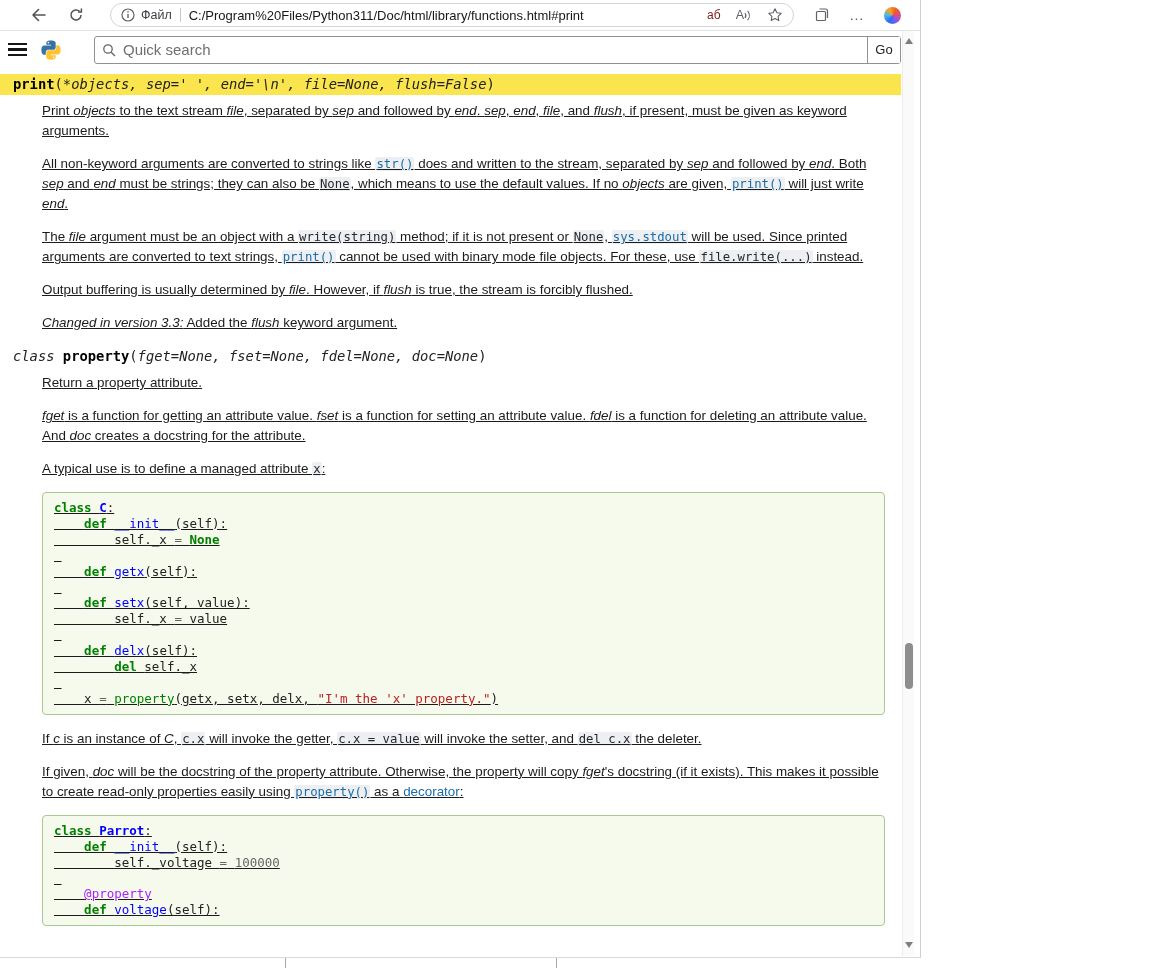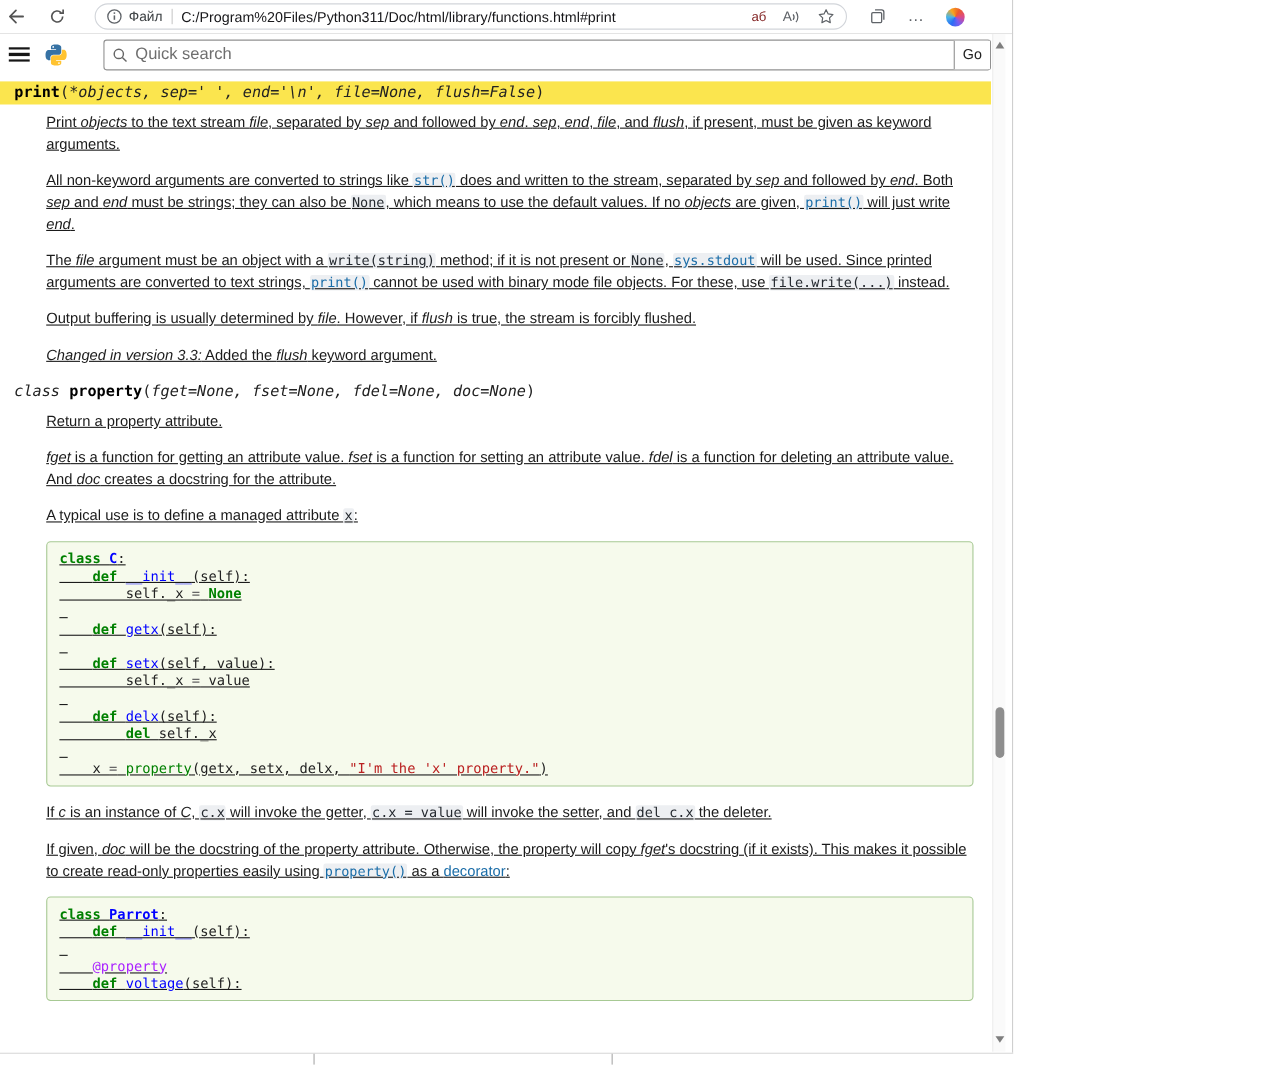--- a/index.html
+++ b/index.html
@@ -6,21 +6,21 @@
   html,body { margin:0; padding:0; }
   body {
     width:1152px; height:968px; background:#fff; overflow:hidden; position:relative;
     font-family:"Liberation Sans", sans-serif; color:#1b1b1b;
   }
   .window { position:absolute; top:0; left:0; width:922px; height:968px; background:#fff; }
 
   
   .chrome {
     position:absolute; top:0; left:0; width:921px; height:31px; background:#fff;
-    border-bottom:1px solid #e4e4e4; display:flex; align-items:center; padding-left:0;
+    border-bottom:1px solid #e4e4e4; display:flex; align-items:center; padding-left:24px;
   }
   .nav-btn { background:none; border:none; width:28px; height:28px; display:flex; align-items:center; justify-content:center; padding:0; cursor:pointer; }
   .nav-btn + .nav-btn { margin-left:10px; }
   .addr {
     margin-left:20px; width:684px; height:24px; background:#fff;
     border:1px solid #d2d5da; border-radius:13px; display:flex; align-items:center; padding:0 10px;
   }
   .addr .chip { font-size:12.5px; color:#3c4043; margin-left:6px; white-space:nowrap; }
   .addr-sep { width:1px; height:14px; background:#c9c9c9; margin:0 8px; }
   .url { font-size:13px; color:#17171a; white-space:nowrap; overflow:hidden; flex:1; }
@@ -220,20 +220,21 @@
             <div class="cl"><span>    </span><span class="tk-k">def </span><span class="tk-nf">delx</span><span>(self):</span></div>
             <div class="cl"><span>        </span><span class="tk-k">del </span><span>self._x</span></div>
             <div class="cl">&nbsp;</div>
             <div class="cl"><span>    x </span><span class="tk-o">=</span><span> </span><span class="tk-nb">property</span><span>(getx, setx, delx, </span><span class="tk-s">"I'm the 'x' property."</span><span>)</span></div>
           </div>
         <p><span>If </span><span class="it">c</span><span> is an instance of </span><span class="it">C</span><span>, </span><span class="lit">c.x</span><span> will invoke the getter, </span><span class="lit">c.x = value</span><span> will invoke the setter, and </span><span class="lit">del c.x</span><span> the deleter.</span></p>
         <p><span>If given, </span><span class="it">doc</span><span> will be the docstring of the property attribute. Otherwise, the property will copy </span><span class="it">fget</span><span>'s docstring (if it exists). This makes it possible to create read-only properties easily using </span><span class="lit lnk">property()</span><span> as a </span><span class="lnk">decorator</span><span>:</span></p>
         <div class="codeblock">
             <div class="cl"><span class="tk-k">class </span><span class="tk-nc">Parrot</span><span>:</span></div>
             <div class="cl"><span>    </span><span class="tk-k">def </span><span class="tk-nf">__init__</span><span>(self):</span></div>
+            <div class="cl"><span>        self._voltage </span><span class="tk-o">=</span><span> </span><span class="tk-m">100000</span></div>
             <div class="cl">&nbsp;</div>
             <div class="cl"><span>    </span><span class="tk-nd">@property</span></div>
             <div class="cl"><span>    </span><span class="tk-k">def </span><span class="tk-nf">voltage</span><span>(self):</span></div>
           </div>
       </dd>
     </dl>
   </div>
 
   <div class="vscroll">
     <div class="sb-btn up">

